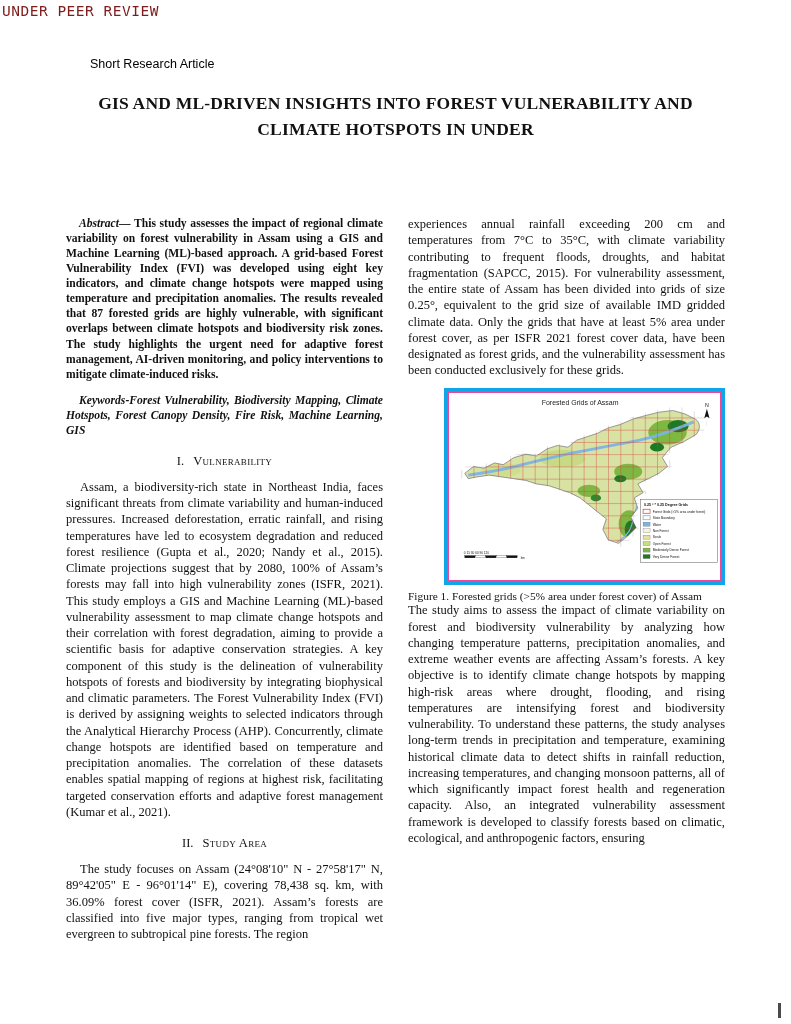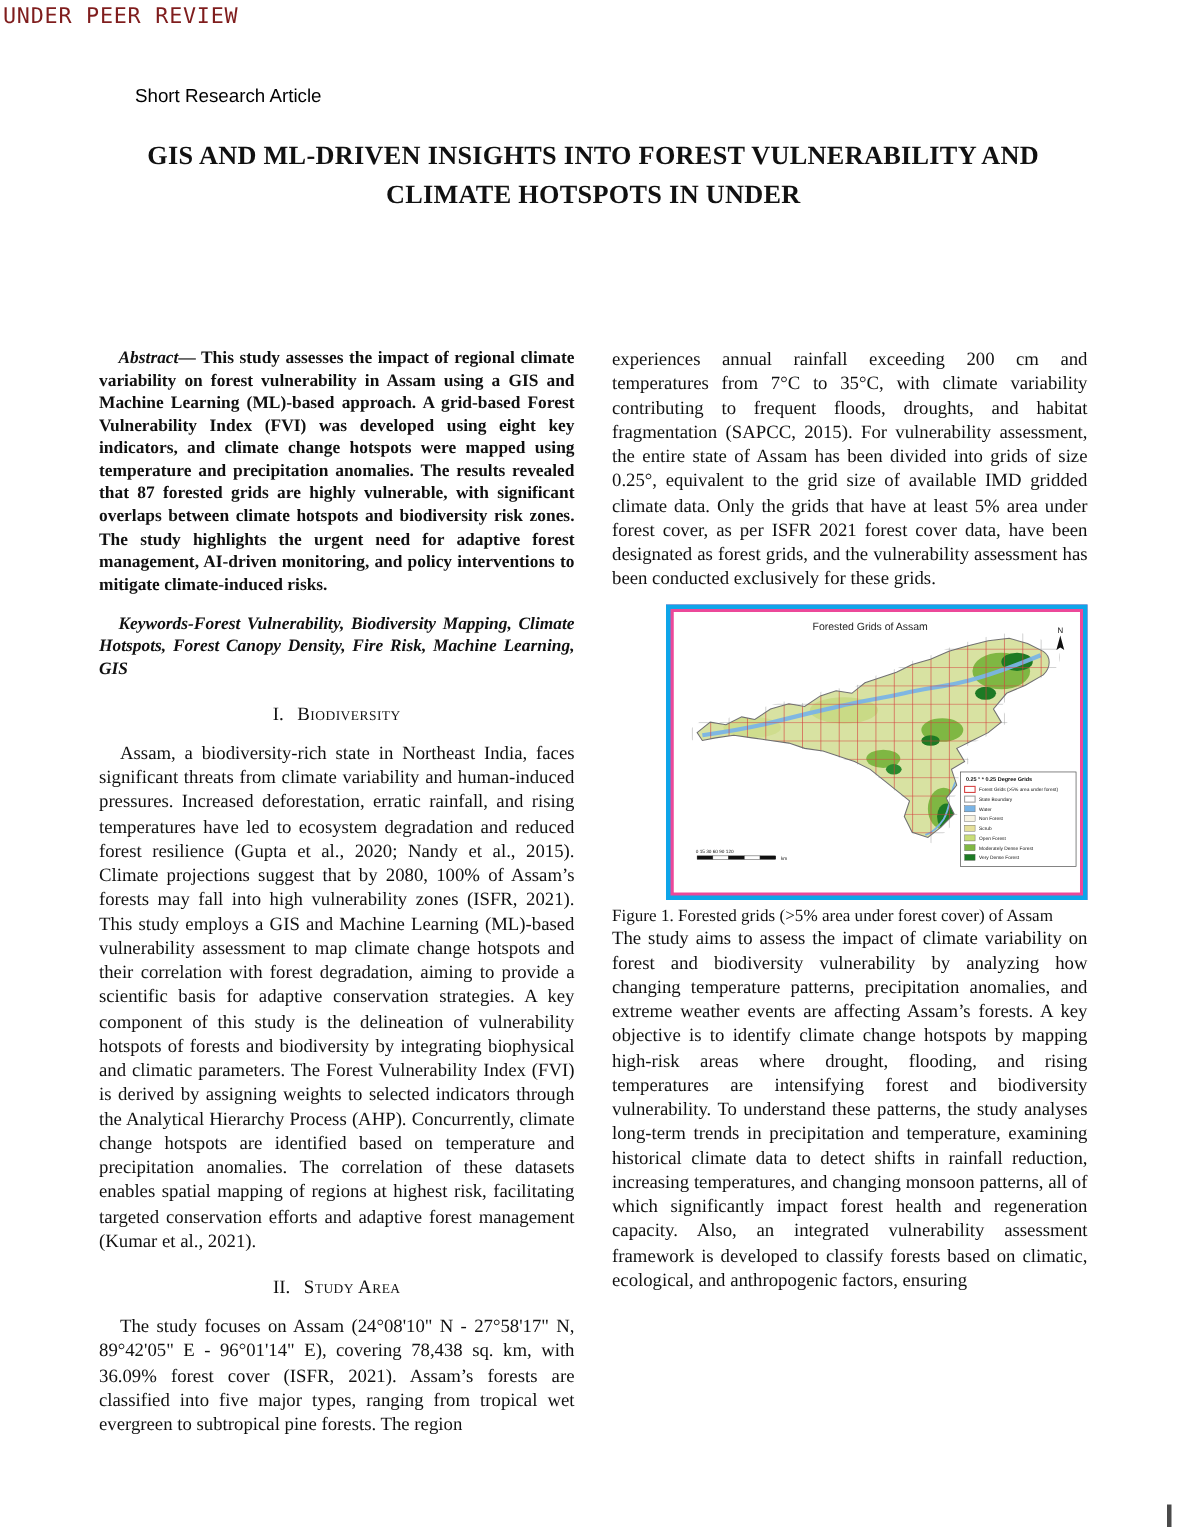--- a/index.html
+++ b/index.html
@@ -37,21 +37,21 @@
     left: 65px;
     width: 661px;
     text-align: center;
     font-size: 17.5px;
     font-weight: bold;
     line-height: 1.5;
     letter-spacing: 0.2px;
   }
   .columns {
     position: absolute;
-    top: 231px;
+    top: 216px;
     left: 66px;
     width: 659px;
     display: flex;
     gap: 25px;
   }
   .col { flex: 1; min-width: 0; }
   p { margin: 0; }
   .abstract {
     font-size: 11.6px;
     font-weight: bold;
@@ -121,21 +121,21 @@
 
   <div class="columns">
 
     <div class="col">
 
       <p class="abstract"><span class="abs-label">Abstract—</span> <span>This study assesses the impact of regional climate variability on forest vulnerability in Assam using a GIS and Machine Learning (ML)-based approach. A grid-based Forest Vulnerability Index (FVI) was developed using eight key indicators, and climate change hotspots were mapped using temperature and precipitation anomalies. The results revealed that 87 forested grids are highly vulnerable, with significant overlaps between climate hotspots and biodiversity risk zones. The study highlights the urgent need for adaptive forest management, AI-driven monitoring, and policy interventions to mitigate climate-induced risks.</span></p>
 
       <p class="keywords">Keywords-Forest Vulnerability, Biodiversity Mapping, Climate Hotspots, Forest Canopy Density, Fire Risk, Machine Learning, GIS</p>
 
       <div class="sec-heading">
-        <span class="sec-num">I.</span><span class="sec-title smallcaps">Biodiversity</span>
+        <span class="sec-num">I.</span><span class="sec-title smallcaps">Vulnerability</span>
       </div>
       <p class="body-par">Assam, a biodiversity-rich state in Northeast India, faces significant threats from climate variability and human-induced pressures. Increased deforestation, erratic rainfall, and rising temperatures have led to ecosystem degradation and reduced forest resilience (Gupta et al., 2020; Nandy et al., 2015). Climate projections suggest that by 2080, 100% of Assam’s forests may fall into high vulnerability zones (ISFR, 2021). This study employs a GIS and Machine Learning (ML)-based vulnerability assessment to map climate change hotspots and their correlation with forest degradation, aiming to provide a scientific basis for adaptive conservation strategies. A key component of this study is the delineation of vulnerability hotspots of forests and biodiversity by integrating biophysical and climatic parameters. The Forest Vulnerability Index (FVI) is derived by assigning weights to selected indicators through the Analytical Hierarchy Process (AHP). Concurrently, climate change hotspots are identified based on temperature and precipitation anomalies. The correlation of these datasets enables spatial mapping of regions at highest risk, facilitating targeted conservation efforts and adaptive forest management (Kumar et al., 2021).</p>
 
       <div class="sec-heading">
         <span class="sec-num">II.</span><span class="sec-title smallcaps">Study Area</span>
       </div>
       <p class="body-par">The study focuses on Assam (24°08'10" N - 27°58'17" N, 89°42'05" E - 96°01'14" E), covering 78,438 sq. km, with 36.09% forest cover (ISFR, 2021). Assam’s forests are classified into five major types, ranging from tropical wet evergreen to subtropical pine forests. The region</p>
 
     </div>
 

